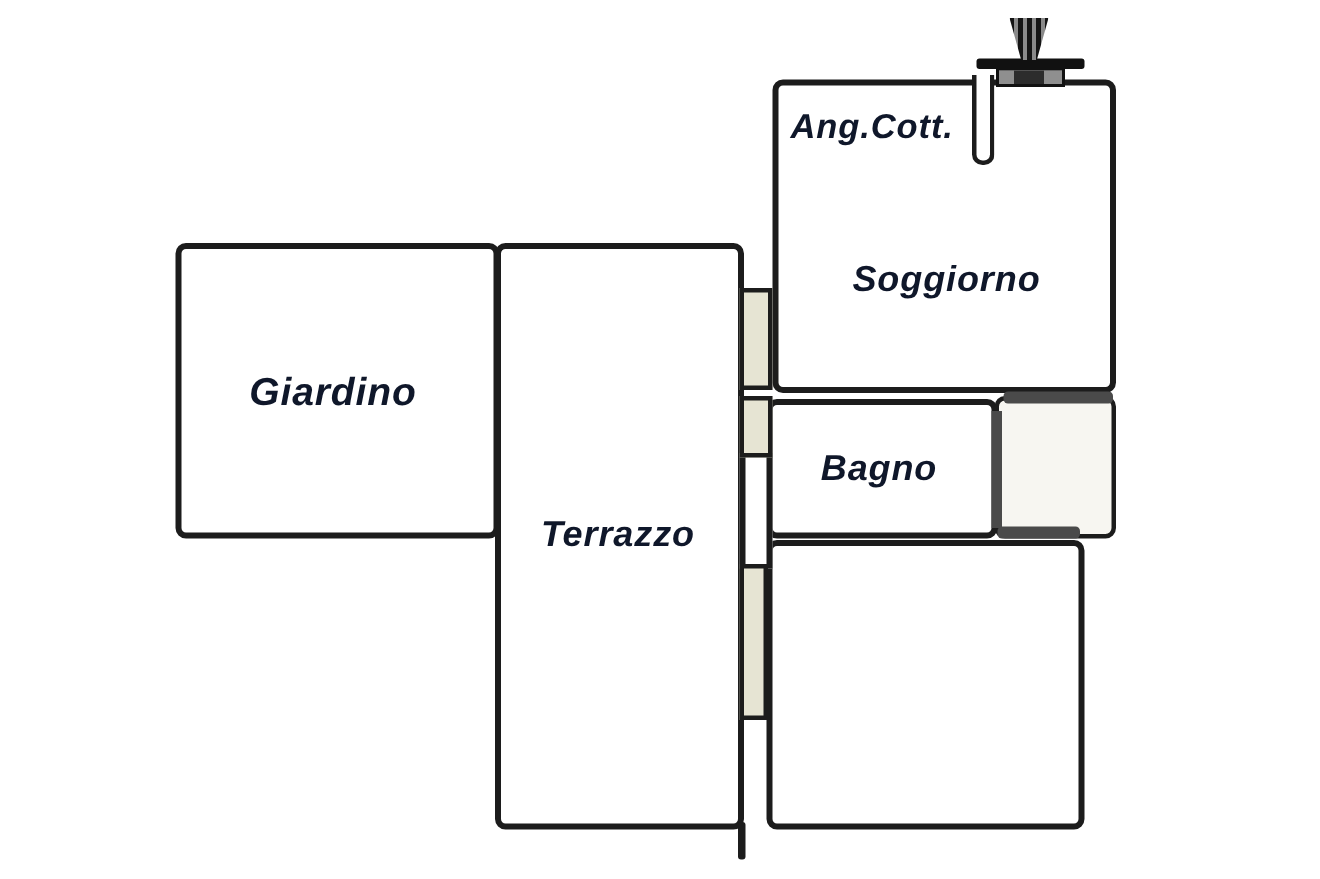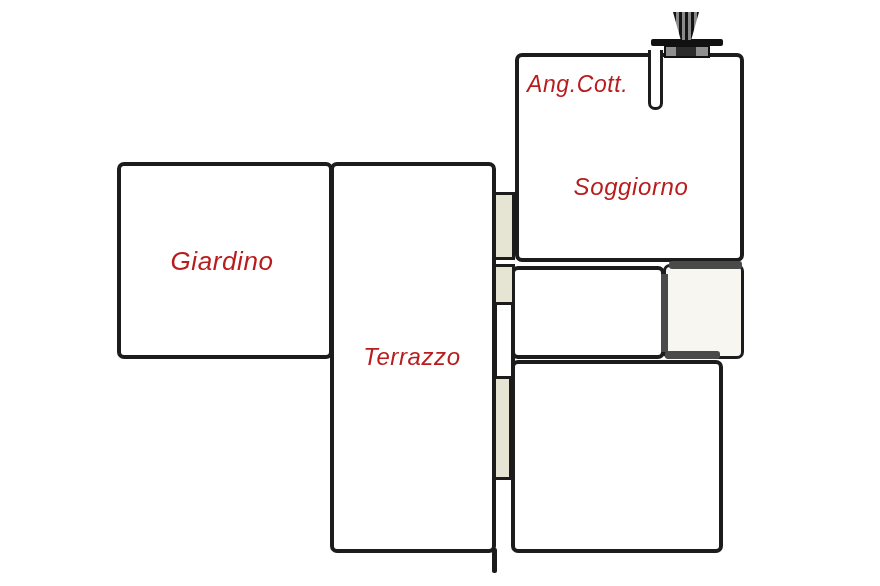--- a/index.html
+++ b/index.html
@@ -80,22 +80,22 @@
     position:absolute; left:673px; top:12px; width:26px; height:28px;
     clip-path:polygon(0 0, 100% 0, 70% 100%, 30% 100%);
     background:repeating-linear-gradient(90deg, #141414 0 3px, #8a8a8a 3px 6px);
     z-index:8;
   }
 
   
   .room-label {
     position: absolute;
     font-style: italic;
-    font-weight: 400;
-    color: #b91c1c;
+    font-weight: 700;
+    color: #0f172a;
     letter-spacing: 0.6px;
     white-space: nowrap;
     z-index: 10;
   }
   .centered { transform: translateX(-50%); }
   #label-ang-cott  { left:527px; top:71px;  font-size:23px; }
   #label-soggiorno { left:631px; top:173px; font-size:24px;text-align:right; }
   #label-giardino  { left:222px; top:246px; font-size:26px; }
   #label-terrazzo  { left:412px; top:343px; font-size:24px; }
   #label-bagno     { left:586px; top:299px; font-size:24px; }
@@ -125,14 +125,15 @@
 
   <div id="wall-slot"></div>
   <div id="chimney-bar"></div>
   <div id="chimney-box"></div>
   <div id="chimney-funnel"></div>
 
   <div class="room-label" id="label-ang-cott">Ang.Cott.</div>
   <div class="room-label centered" id="label-soggiorno">Soggiorno</div>
   <div class="room-label centered" id="label-terrazzo">Terrazzo</div>
   <div class="room-label centered" id="label-giardino">Giardino</div>
+  <div class="room-label centered" id="label-bagno">Bagno</div>
 
 </div>
 
 </body></html>

